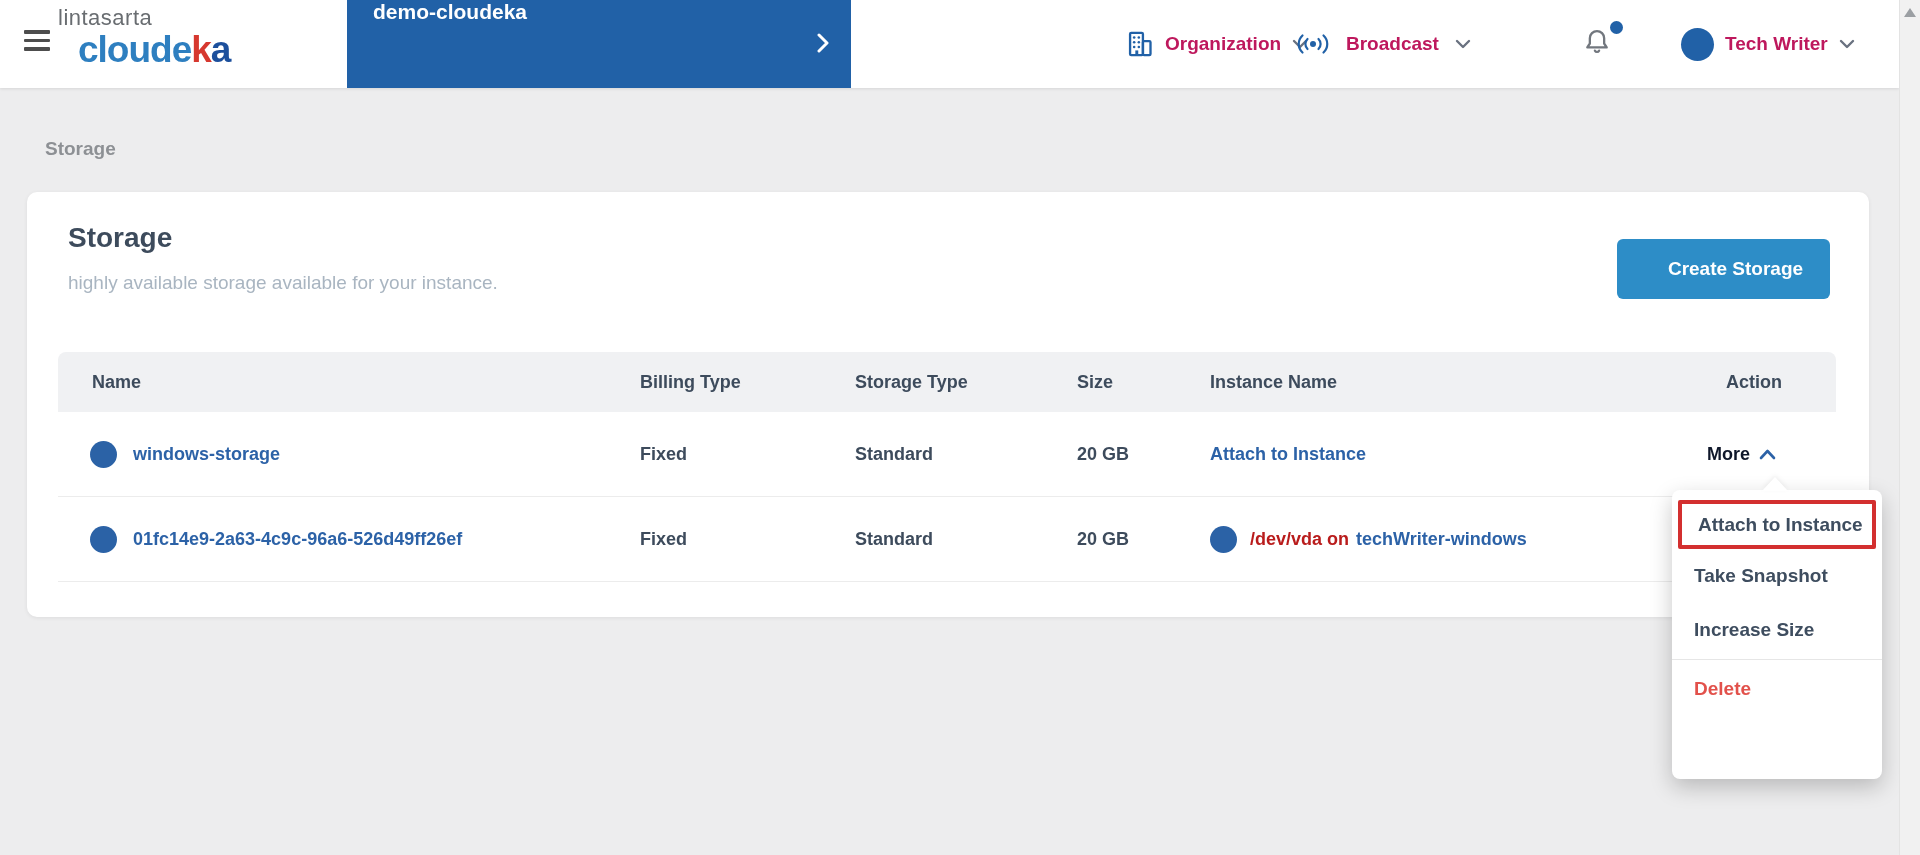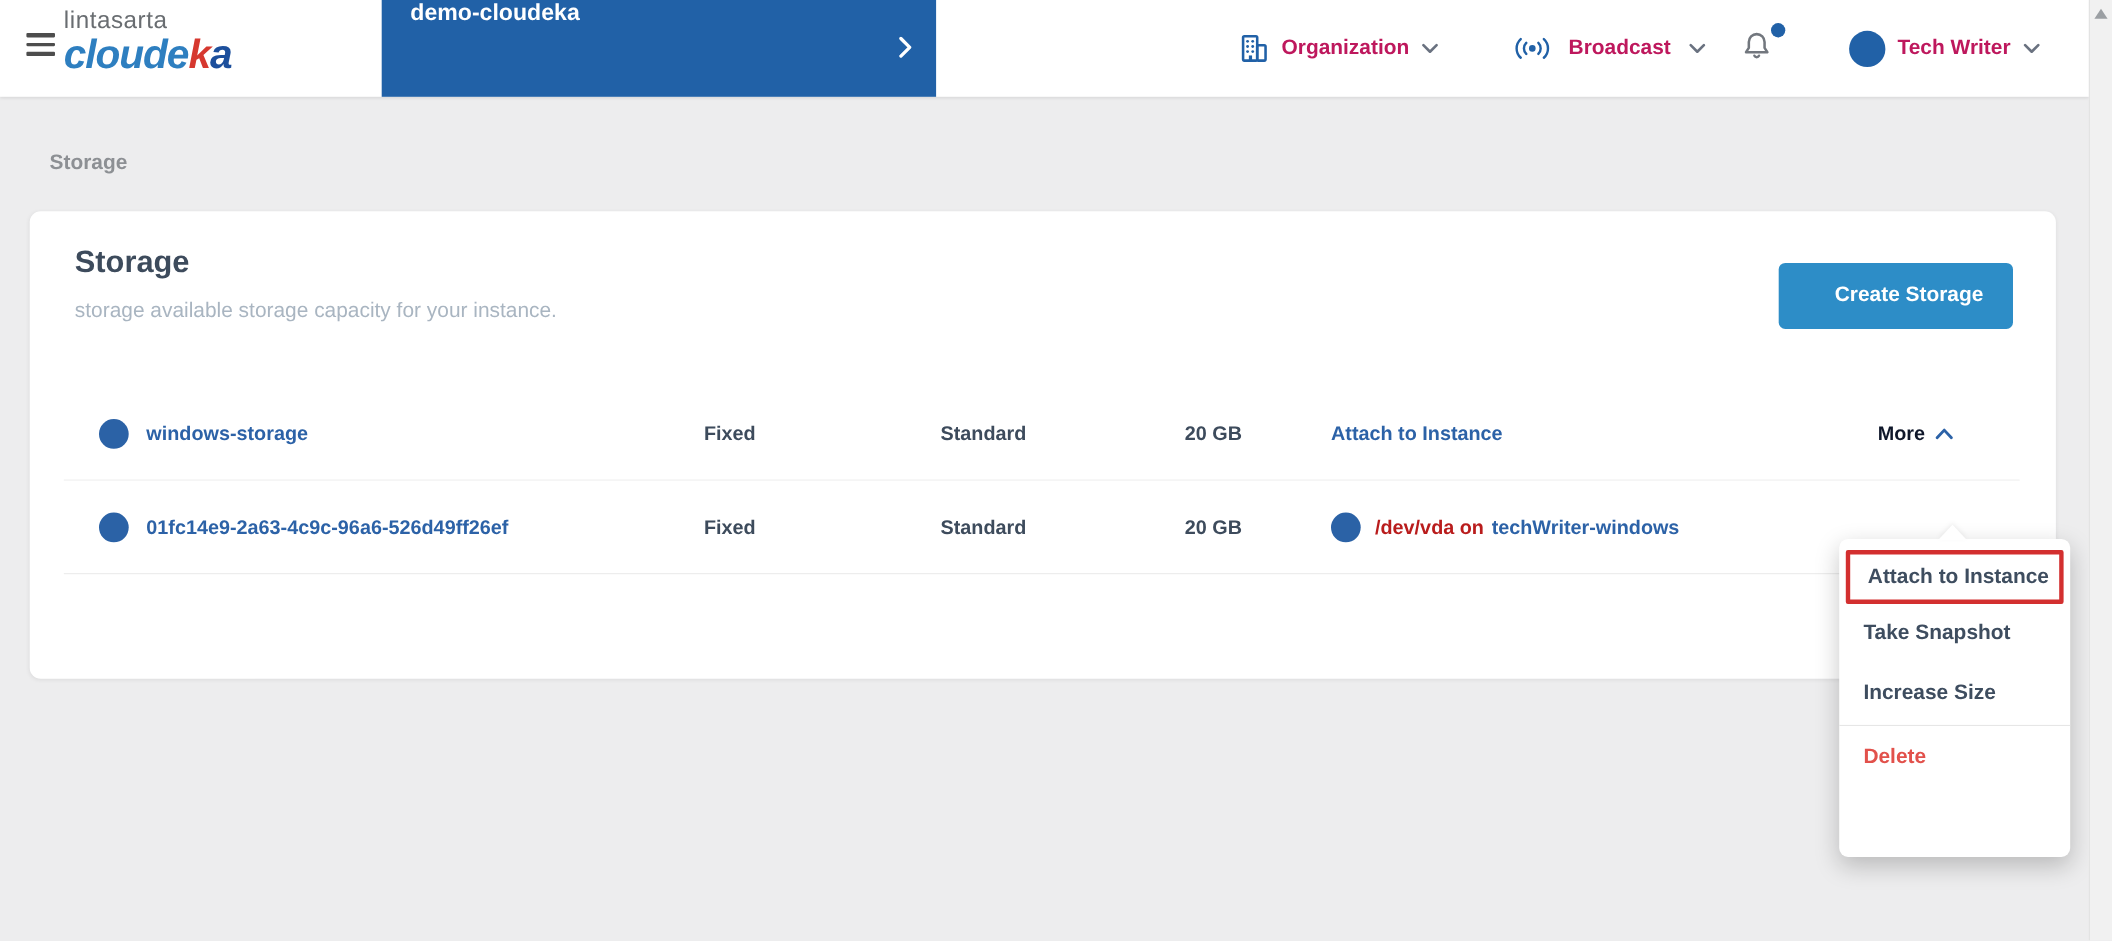--- a/index.html
+++ b/index.html
@@ -7,30 +7,30 @@
   body { font-family:"Liberation Sans", sans-serif; background:#ededee; }
   .screen { position:relative; width:1920px; height:855px; }
 
   
   .header { position:absolute; left:0; top:0; width:1899px; height:88px; background:#ffffff;
             box-shadow:0 1px 3px rgba(0,0,0,.10); z-index:5; }
   .hamburger { position:absolute; left:24px; top:30px; width:28px; height:22px; cursor:pointer; }
   .hamburger span { display:block; width:26px; height:3.5px; background:#4d4d4d; margin-bottom:5px; border-radius:1px; }
   .logo { position:absolute; left:58px; top:7px; line-height:1; }
   .logo-top { display:block; color:#696d71; font-size:22px; font-weight:400; letter-spacing:.5px; }
-  .logo-brand { display:block; font-size:37px; font-weight:800; font-style:italic; letter-spacing:-1px; margin-top:2px; }
+  .logo-brand { display:block; font-size:37px; font-weight:800; letter-spacing:-1px; margin-top:2px;margin-left:20px; }
   .logo-b1 { color:#2e7fc0; } .logo-b2 { color:#d6382f; } .logo-b3 { color:#1c4f9c; }
 
   .project { position:absolute; left:347px; top:0; width:504px; height:88px; background:#2161a7;
              display:flex; align-items:flex-start; cursor:pointer; }
   .project-label { color:#ffffff; font-size:21px; font-weight:700; margin-left:26px; }
   .project-chevron { position:absolute; right:22px; top:33px; }
 
   .hgroup { position:absolute; top:0; height:88px; display:flex; align-items:center; gap:11px; cursor:pointer; }
-  .g-org { left:1126px; } .g-cast { left:1376px;gap:16px; } .g-user { left:1681px; }
+  .g-org { left:1126px; } .g-cast { left:1296px;gap:16px; } .g-user { left:1681px; }
   .hgroup .hlabel { color:#be185d; font-size:19px; font-weight:700; }
   .bell-wrap { position:absolute; left:1583px; top:27px; width:40px; height:36px; cursor:pointer; }
   .notif-dot { position:absolute; left:27px; top:-6px; width:13px; height:13px; border-radius:50%; background:#2161a7; }
   .avatar { width:33px; height:33px; border-radius:50%; background:#2161a7; }
 
   
   .breadcrumb { position:absolute; left:45px; top:138px; color:#8d9094; font-size:19px; font-weight:700; }
 
   
   .card { position:absolute; left:27px; top:192px; width:1842px; height:425px; background:#ffffff;
@@ -165,24 +165,32 @@
             <polyline points="2,2 8,8 14,2" fill="none" stroke="#6a7280" stroke-width="2.4" stroke-linecap="round" stroke-linejoin="round"></polyline>
           </svg>
       </span>
     </div>
   </div>
 
   <div class="breadcrumb">Storage</div>
 
   <div class="card">
     <div class="card-title">Storage</div>
-    <div class="card-subtitle">storage available storage capacity for your instance.</div>
+    <div class="card-subtitle">highly available storage available for your instance.</div>
     <button class="create-btn">Create Storage</button>
 
     <div class="table">
+      <div class="thead">
+        <div class="th c-name-h">Name</div>
+        <div class="th c-billing">Billing Type</div>
+        <div class="th c-storage">Storage Type</div>
+        <div class="th c-size">Size</div>
+        <div class="th c-instance">Instance Name</div>
+        <div class="th c-action">Action</div>
+      </div>
 
       <div class="trow">
         <span class="status-dot"></span>
         <div class="td row-name">windows-storage</div>
         <div class="td c-billing">Fixed</div>
         <div class="td c-storage">Standard</div>
         <div class="td c-size">20 GB</div>
         <div class="td c-instance">
             <span class="link-blue">Attach to Instance</span>
           </div>

